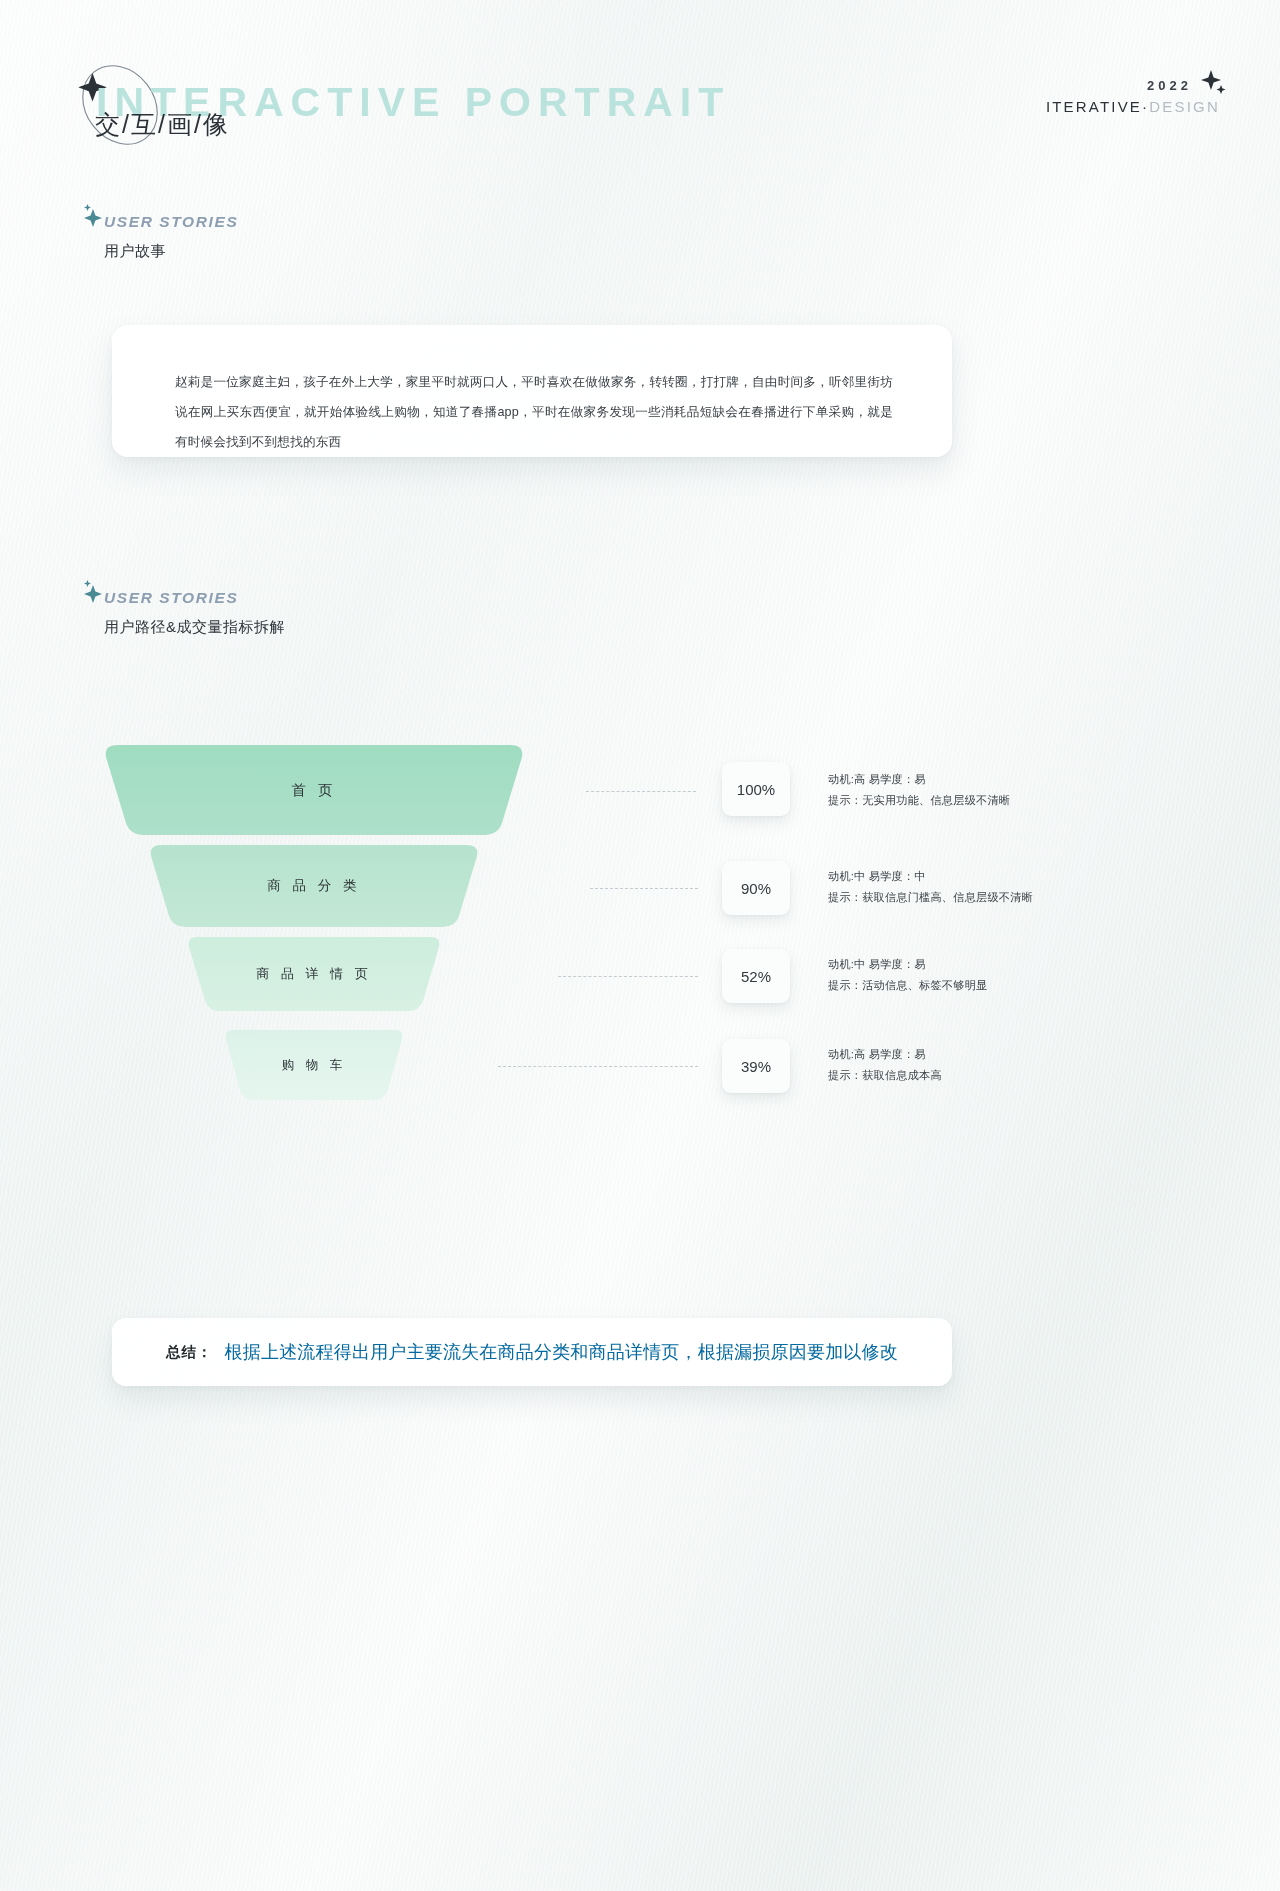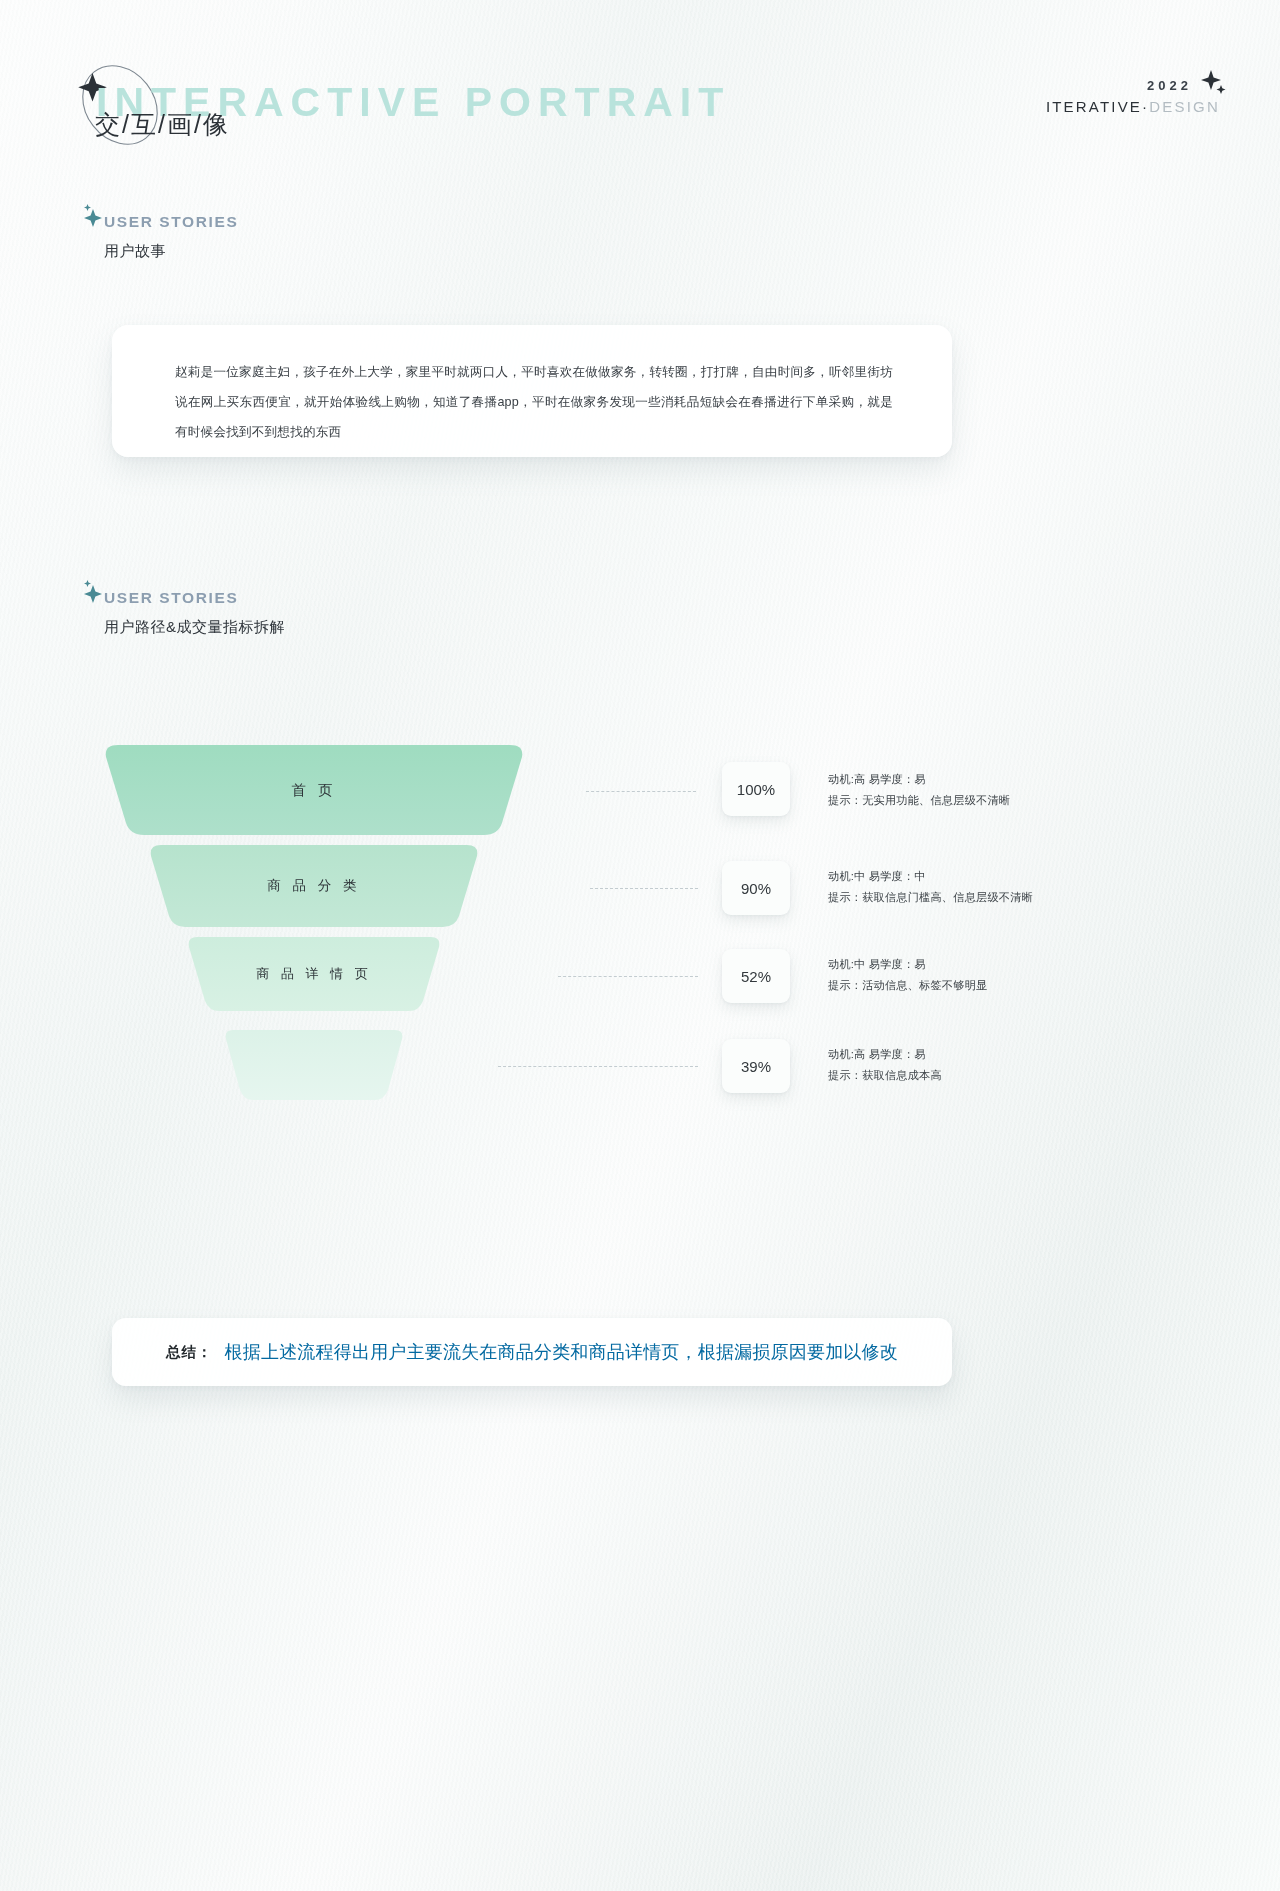--- a/index.html
+++ b/index.html
@@ -49,36 +49,36 @@
   }
   .logo-main .a{color:#2b3137;font-weight:400;}
   .logo-main .dot{color:#2b3137;}
   .logo-main .b{color:#b3bcc2;font-weight:400;}
 
   
   .sec{position:absolute;}
   .sec .spark{position:absolute;left:-22px;top:-9px;width:24px;height:26px;}
   .sec-en{
     font-size:15.5px;font-weight:700;letter-spacing:1.6px;
-    color:#8c9eb0;white-space:nowrap;
+    color:#8c9eb0;white-space:nowrap;font-style:italic;
   }
   .sec-cn{
     margin-top:11px;font-size:15px;font-weight:400;letter-spacing:.5px;
     color:#2f353b;white-space:nowrap;
   }
 
   
   .story-card{
     position:absolute;left:112px;top:325px;width:840px;height:132px;
     background:rgba(255,255,255,.92);
     border-radius:16px;
     box-shadow:0 14px 28px rgba(110,130,140,.13), 0 2px 6px rgba(110,130,140,.07);
   }
   .story-text{
-    position:absolute;left:63px;top:32px;width:718px;
+    position:absolute;left:63px;top:42px;width:718px;
     font-size:12.6px;line-height:30px;color:#3a4046;letter-spacing:.2px;
     text-align:justify;
   }
 
   
   .funnel{position:absolute;left:0;top:690px;width:1280px;height:560px;}
   .frow{position:absolute;left:0;width:1280px;}
   .fshape{
     position:absolute;
     display:flex;align-items:center;justify-content:center;
@@ -218,20 +218,21 @@
     <div class="frow" style="top:340px;height:70px;">
       <svg style="position:absolute;left:224px;top:0;" width="180" height="70" viewBox="0 0 180 70">
         <defs>
             <linearGradient id="g4" x1="0" y1="0" x2="0" y2="1">
           <stop offset="0%" stop-color="#dcf2e8"></stop>
               <stop offset="100%" stop-color="#e6f6ef"></stop>
         </linearGradient>
           </defs>
         <path d="M9 0 Q0 0 2 9 L16 60 Q20 70 29 70 L151 70 Q160 70 164 60 L178 9 Q180 0 171 0 Z" fill="url(#g4)"></path>
       </svg>
+      <div class="fshape" style="left:224px;top:0;width:180px;height:70px;font-size:12.5px;">购 物 车</div>
       <div class="dash" style="left:498px;top:36px;width:200px;"></div>
       <div class="pct" style="left:722px;top:9px;">39%</div>
       <div class="ann" style="left:828px;top:14px;">
         <span class="l2">动机:高  易学度：易</span>
         <span class="l2">提示：获取信息成本高</span>
       </div>
     </div>
 
 
   </div>

